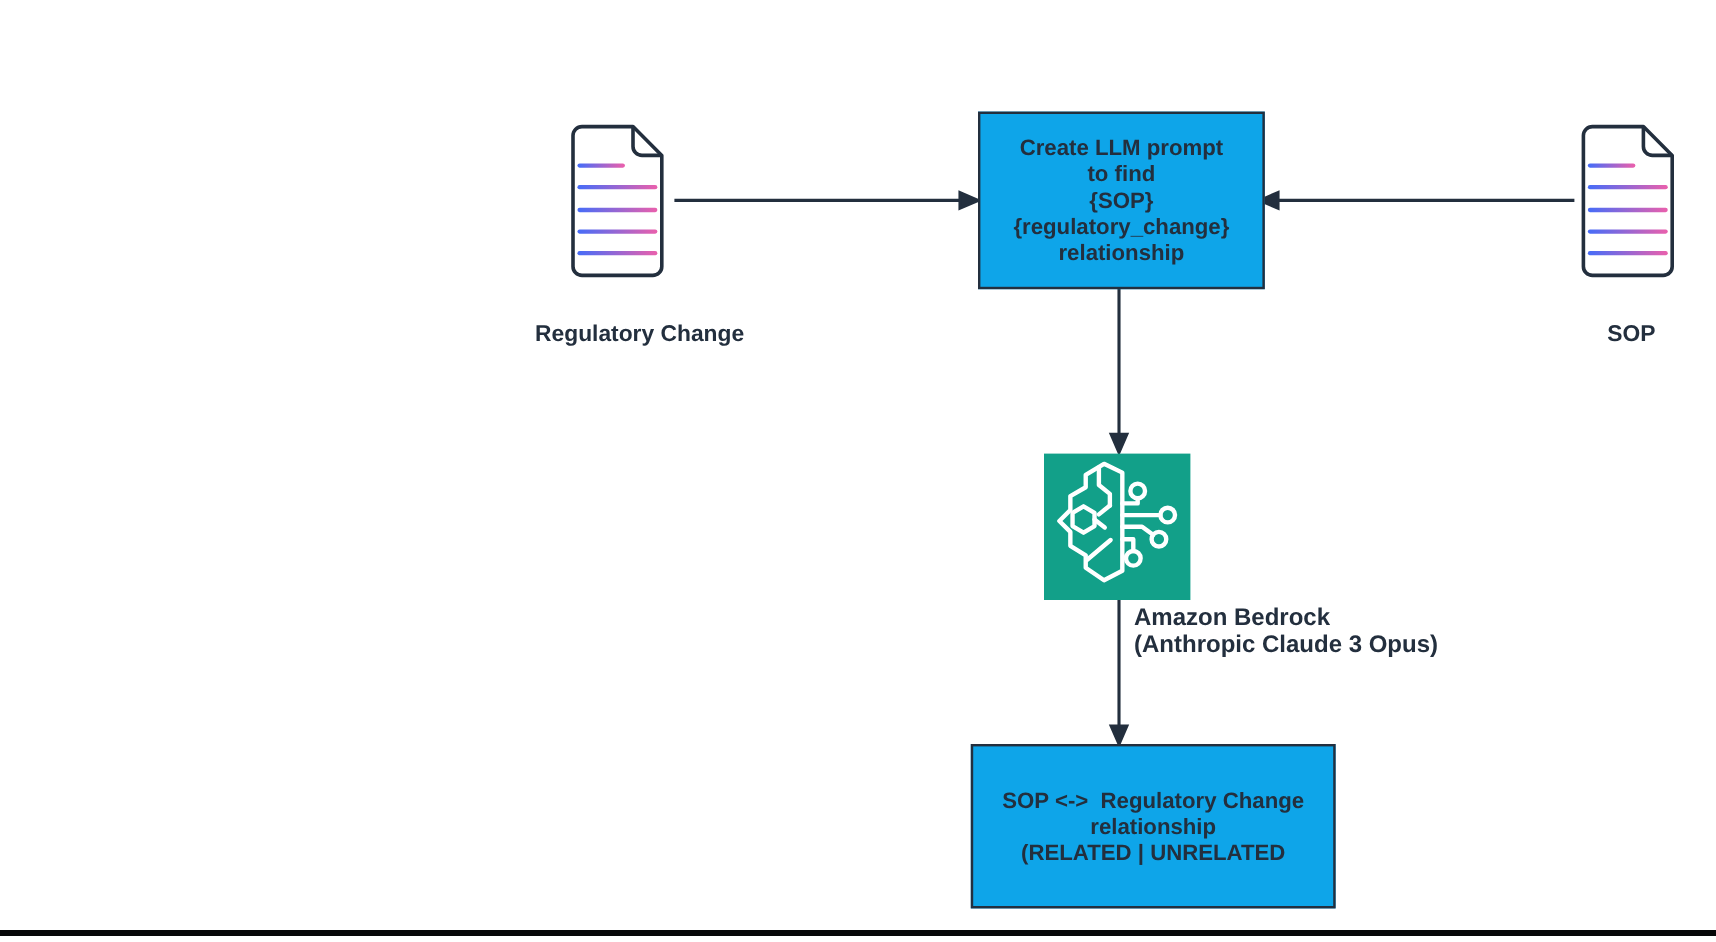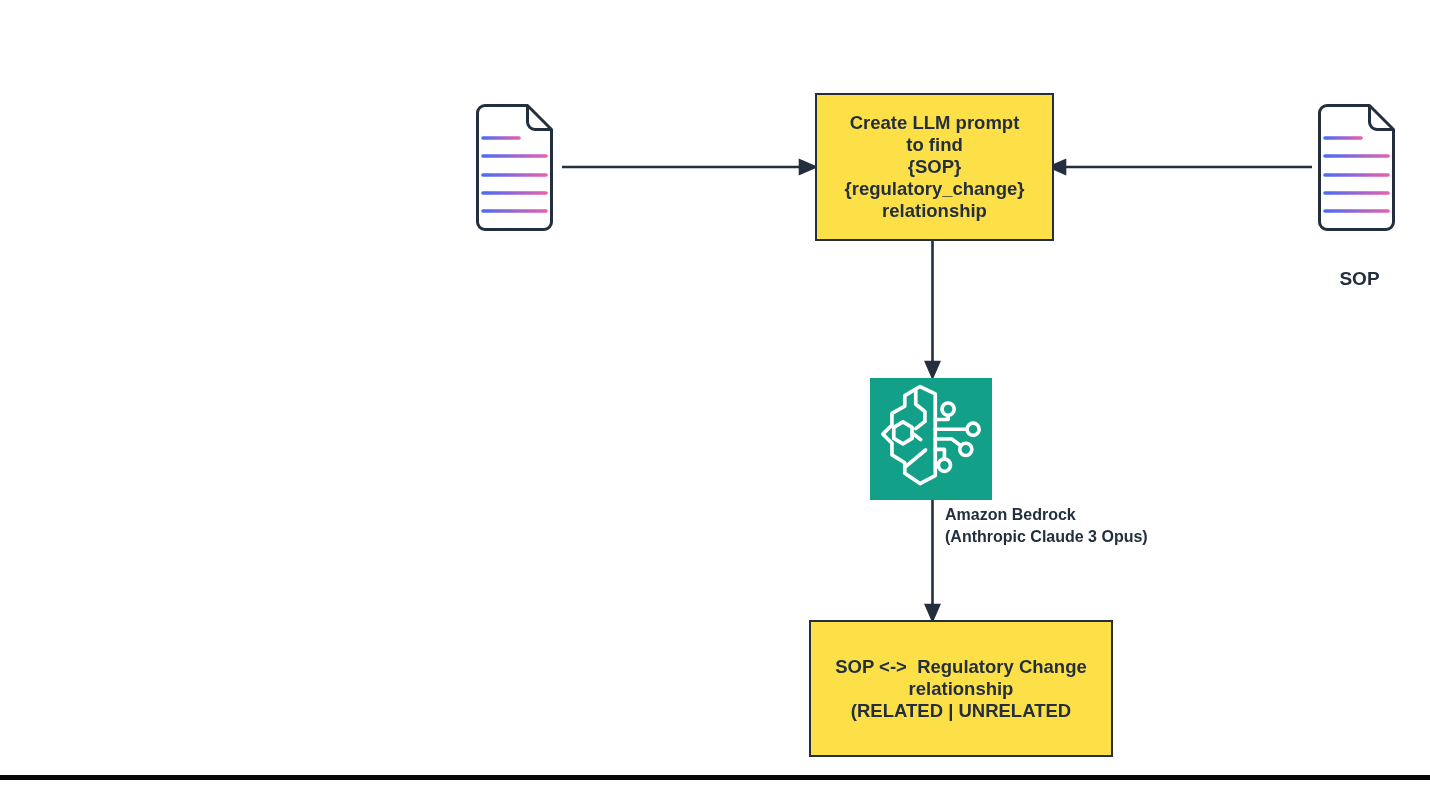--- a/index.html
+++ b/index.html
@@ -26,21 +26,21 @@
     font-size: 19px;
     font-weight: 600;
     text-align: center;
     white-space: pre-wrap;
     color: #232f3e;
   }
   .label-reg { left: 420px; top: 268px; width: 226px; }
   .label-sop { left: 1312px; top: 268px; width: 95px; }
   .box {
     position: absolute;
-    background: #fde047;
+    background: #0ea5e9;
     border: 2px solid #232f3e;
     display: flex;
     align-items: center;
     justify-content: center;
   }
   .prompt-box { left: 815px; top: 93px; width: 235px; height: 144px; }
   .result-box { left: 782px; top: 620px; width: 300px; height: 133px; margin-left: 27px; }
   .box-text {
     font-size: 18.5px;
     font-weight: 600;
@@ -53,21 +53,21 @@
     position: absolute;
     left: 870px; top: 378px;
     width: 122px; height: 122px;
     background: #12a089;
   }
   .bedrock svg { display: block; }
   .bedrock-label {
     position: absolute;
     left: 945px; top: 504px;
     width: 260px;
-    font-size: 16px;
+    font-size: 20px;
     font-weight: 600;
     line-height: 22px;
     text-align: left;
     white-space: pre-wrap;
     color: #232f3e;
   }
   .bottom-rule {
     position: absolute;
     left: 0; top: 775px;
     width: 1430px; height: 5px;
@@ -110,20 +110,21 @@
       </g>
       <g fill="none" stroke-width="3.6" stroke-linecap="round">
         <line x1="13" y1="37" x2="49" y2="37" stroke="url(#gA1)"></line>
         <line x1="13" y1="55" x2="76" y2="55" stroke="url(#gA2)"></line>
         <line x1="13" y1="74" x2="76" y2="74" stroke="url(#gA2)"></line>
         <line x1="13" y1="92" x2="76" y2="92" stroke="url(#gA2)"></line>
         <line x1="13" y1="110" x2="76" y2="110" stroke="url(#gA2)"></line>
       </g>
     </svg>
   </div>
+  <div class="node-label label-reg">Regulatory Change</div>
 
   <div class="doc doc-b">
     <svg width="92" height="133" viewBox="0 0 92 133" xmlns="http://www.w3.org/2000/svg">
       <defs>
         <linearGradient id="gB1" gradientUnits="userSpaceOnUse" x1="13" y1="0" x2="49" y2="0">
           <stop offset="0" stop-color="#4a6cf6"></stop>
             <stop offset="1" stop-color="#e660ae"></stop>
         </linearGradient>
         <linearGradient id="gB2" gradientUnits="userSpaceOnUse" x1="13" y1="0" x2="76" y2="0">
           <stop offset="0" stop-color="#4a6cf6"></stop>

